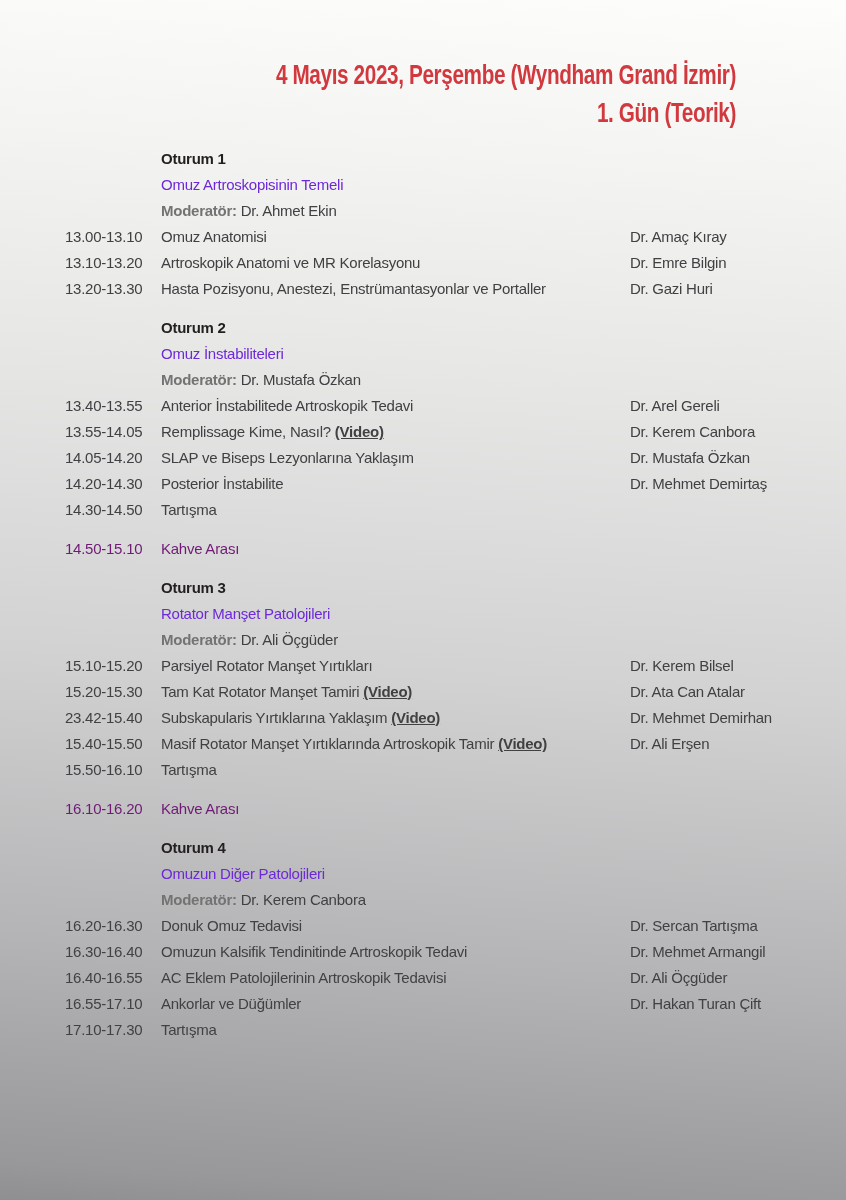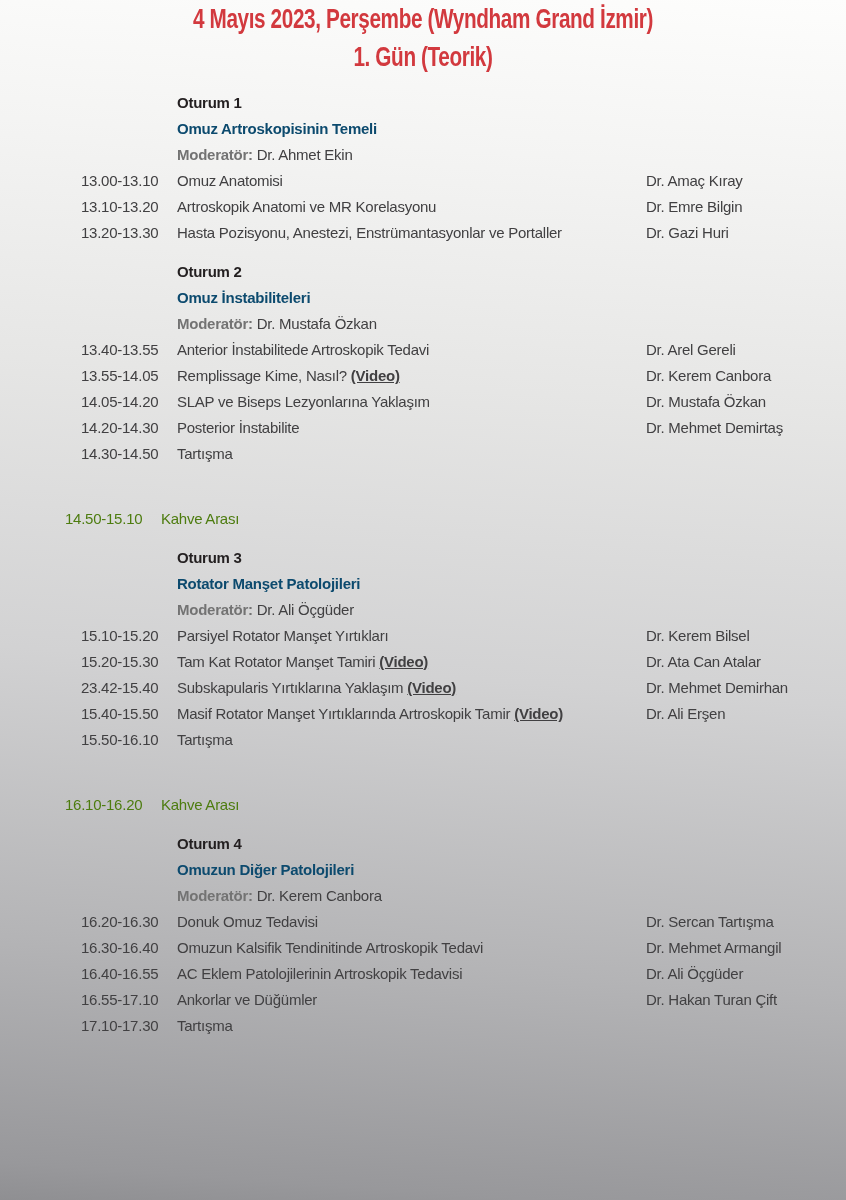--- a/index.html
+++ b/index.html
@@ -3,47 +3,47 @@
 <meta charset="utf-8">
 <style>
   html,body{margin:0;padding:0;}
   body{
     width:846px;height:1200px;overflow:hidden;
     background:linear-gradient(184deg,#fdfdfc 0%,#f4f4f3 14%,#e6e6e5 33%,#d2d2d3 56%,#b4b4b6 79%,#98989b 97%,#8f8f92 100%);
     font-family:"Liberation Sans",sans-serif;
     color:#414042;
     -webkit-font-smoothing:antialiased;
   }
-  header.page-header{text-align:center;}
+  header.page-header{margin-top:56px;text-align:right;}
   .title-line{
     font-size:28px;line-height:38px;font-weight:bold;
     color:#d2393e;letter-spacing:-0.5px;
     transform:scaleX(0.74);transform-origin:50% 50%;
     white-space:nowrap;
   }
   main.program{
     margin:14px 46px 0 65px;
     font-size:15px;letter-spacing:-0.25px;
   }
-  .session{margin:0 0 13px 16px;}
+  .session{margin:0 0 13px 0;}
   .s-name,.s-title,.s-mod{
     margin:0 0 0 96px;padding:0;
     font-size:15px;line-height:26px;font-weight:normal;
   }
   .s-name{font-weight:bold;color:#231f20;}
-  .s-title{font-weight:bold;color:#0c4a6e;}
+  .s-title{font-weight:normal;color:#6d28d9;}
   .s-mod b{font-weight:bold;color:#737373;}
   .row{
     display:grid;grid-template-columns:96px 469px 1fr;
     line-height:26px;align-items:baseline;
   }
   .row .time{white-space:nowrap;}
   .row .topic b{font-weight:bold;text-decoration:underline;}
   .break-row{color:#d05056;margin:0 0 13px 0;}
-  .break-row .time,.break-row .topic{color:#4d7c0f;margin-top:26px;}
+  .break-row .time,.break-row .topic{color:#701a75;}
 </style>
 </head>
 <body>
 
 <header class="page-header">
   <div class="title-line">4 Mayıs 2023, Perşembe (Wyndham Grand İzmir)</div>
   <div class="title-line">1. Gün (Teorik)</div>
 </header>
 
 <main class="program">

